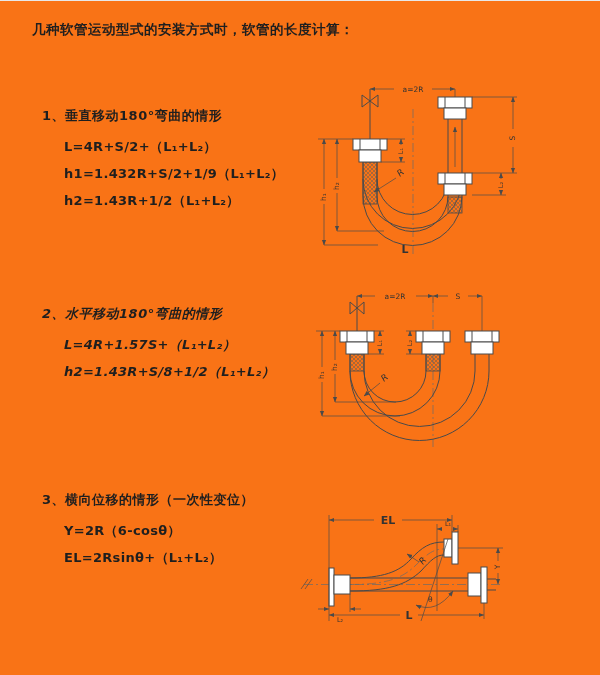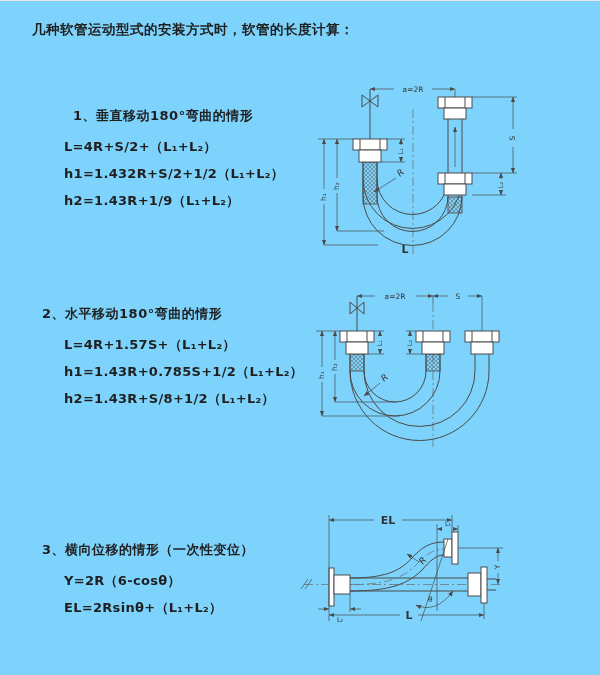--- a/index.html
+++ b/index.html
@@ -1,52 +1,51 @@
 <!DOCTYPE html>
 <html><head>
 <meta charset="utf-8">
 <style>
   html,body{margin:0;padding:0;background:#fff;}
-  .page{position:relative;width:600px;height:675px;background:#7dd3fc;overflow:hidden;
+  .page{position:relative;width:600px;height:675px;background:#f97316;overflow:hidden;
         font-family:"DejaVu Sans","Liberation Sans",sans-serif;color:#1f1f1f;
         border-top:1px solid #e8e8e8;box-sizing:border-box;}
   .title{position:absolute;left:32px;top:20px;font-size:13.5px;font-weight:bold;letter-spacing:0.5px;}
   .sec{position:absolute;left:42px;}
   .sec .heading{font-size:13px;font-weight:bold;height:20px;margin-bottom:6px;letter-spacing:0.5px;}
   .sec .formula{margin-left:22px;height:27px;display:flex;align-items:center;
                 font-size:13px;font-weight:bold;letter-spacing:0.3px;}
-  .sec1{top:106px;text-align:center;} .sec2{top:304px;} .sec3{top:540px;text-align:center;}
+  .sec1{top:106px;} .sec2{top:304px;font-style:italic;} .sec3{top:490px;text-align:center;}
   svg.drawings{position:absolute;left:0;top:0;width:600px;height:675px;}
   svg .ln{stroke:#4a4a4a;stroke-width:1;fill:none;}
   svg .dim{stroke:#4a4a4a;stroke-width:0.7;fill:none;}
   svg .cl{stroke:#6a6a6a;stroke-width:0.7;fill:none;stroke-dasharray:9 3 2 3;}
   svg .fit{stroke:#4a4a4a;stroke-width:1;fill:#fff;}
   svg .hat{stroke:#4a4a4a;stroke-width:0.8;fill:url(#hatch);}
   svg text{fill:#333;font-family:"DejaVu Sans","Liberation Sans",sans-serif;}
   svg .dtx{font-size:7.5px;} svg .stx{font-size:6.5px;}
   svg .big{font-size:11px;font-weight:bold;} svg .rtx{font-size:9px;font-style:italic;}
 </style>
 </head>
 <body>
 
 <div class="page">
 
   <div class="title">几种软管运动型式的安装方式时，软管的长度计算：</div>
 
   <section class="sec sec1">
     <div class="heading">1、垂直移动180°弯曲的情形</div>
     <div class="formula">L=4R+S/2+（L₁+L₂）</div>
-    <div class="formula">h1=1.432R+S/2+1/2（L₁+L₂）</div>
-    <div class="formula">h2=1.43R+1/9（L₁+L₂）</div>
+    <div class="formula">h1=1.432R+S/2+1/9（L₁+L₂）</div>
+    <div class="formula">h2=1.43R+1/2（L₁+L₂）</div>
   </section>
 
   <section class="sec sec2">
     <div class="heading">2、水平移动180°弯曲的情形</div>
     <div class="formula">L=4R+1.57S+（L₁+L₂）</div>
-    <div class="formula">h1=1.43R+0.785S+1/2（L₁+L₂）</div>
     <div class="formula">h2=1.43R+S/8+1/2（L₁+L₂）</div>
   </section>
 
   <section class="sec sec3">
     <div class="heading">3、横向位移的情形（一次性变位）</div>
     <div class="formula">Y=2R（6-cosθ）</div>
     <div class="formula">EL=2Rsinθ+（L₁+L₂）</div>
   </section>
 
   <svg class="drawings" viewBox="0 0 600 675">

